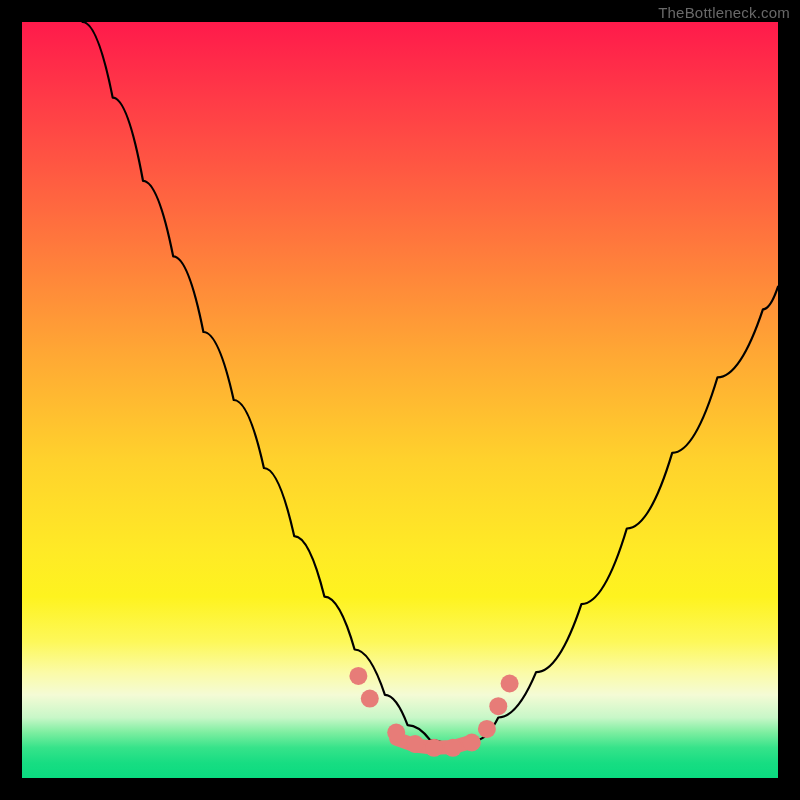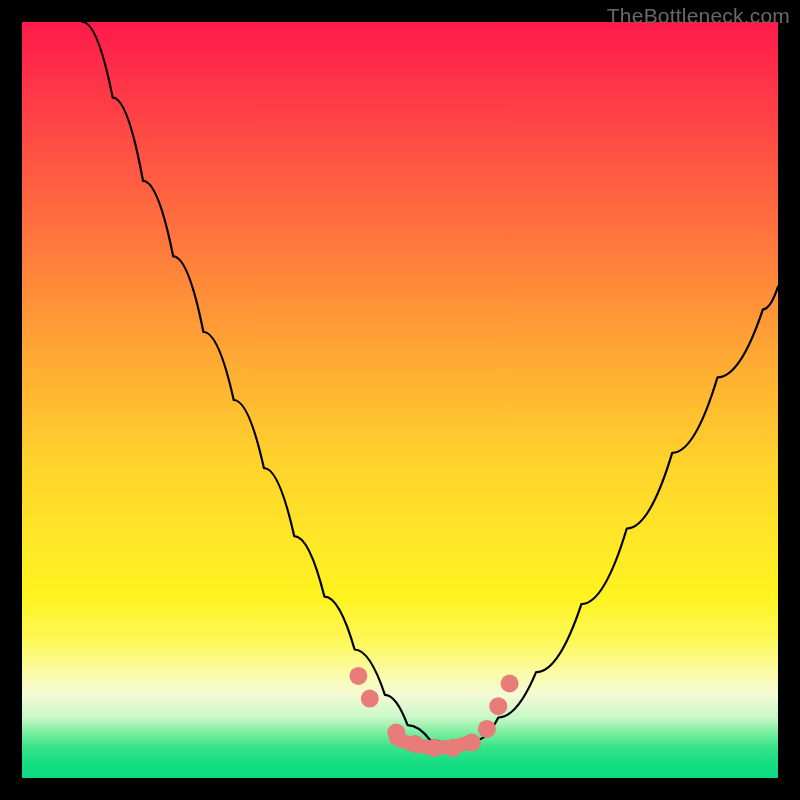--- a/index.html
+++ b/index.html
@@ -44,21 +44,21 @@
       #36e38a 96%,
       #17dd82 98%,
       #0adb80 100%
     );
   }
   .watermark {
     position: absolute;
     top: 4px;
     right: 10px;
     color: #696969;
-    font-size: 21px;
+    font-size: 15px;
     font-weight: 400;
     letter-spacing: 0.2px;
     user-select: none;
   }
   svg.curve {
     position: absolute;
     inset: 0;
     width: 100%;
     height: 100%;
   }

